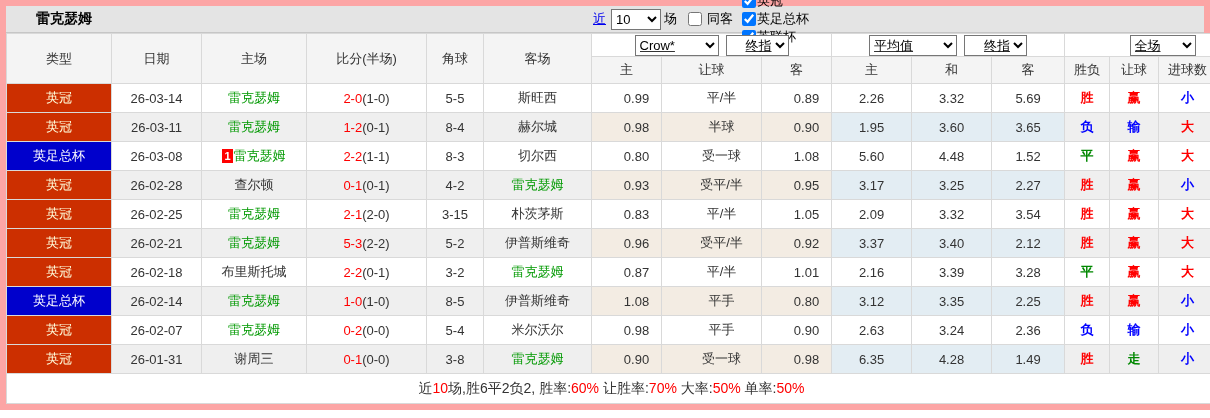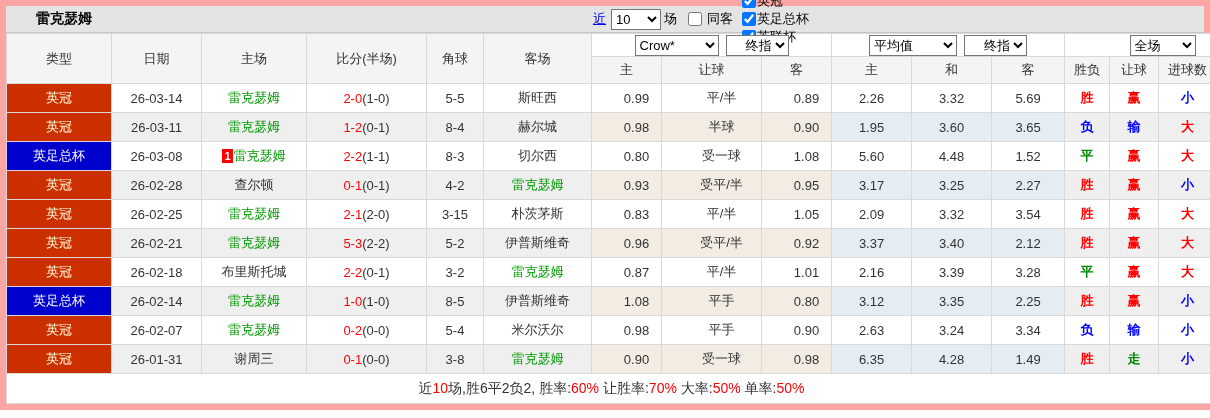--- a/index.html
+++ b/index.html
@@ -28,21 +28,21 @@
   .sel-recent { width: 50px; }
   .controls input[type=checkbox] { margin: 0 2px 0 8px; width: 14px; height: 14px; }
   .filter { display: flex; align-items: center; }
   .filter input[type=checkbox] { margin: 0 1px 0 6px; }
 
   
   table { border-collapse: collapse; table-layout: fixed; width: 1210px; font-size: 13px; color: #333; }
   th, td { border: 1px solid #d9d9d9; text-align: center; padding: 0; white-space: nowrap; overflow: hidden; }
   thead th { background: #f4f4f4; font-weight: normal; color: #333; text-align: center; }
   tr.sel-row td { height: 23px; background: #ffffff; }
-  tr.sel-row .selzone { vertical-align: middle; }
+  tr.sel-row .selzone { vertical-align: middle; text-decoration: underline; }
   .selzone .zone { display: flex; justify-content: center; align-items: center; gap: 7px; }
   .sel-bk { width: 84px; } .sel-stage { width: 63px; text-align: right; } .sel-avg { width: 88px; } .sel-scope { width: 66px; margin-left: 44px; }
   tr.sub-row td { height: 27px; background: #f4f4f4; }
 
   tbody tr { height: 29px; }
   tbody tr.odd td { background: #ffffff; }
   tbody tr.even td { background: #efefef; }
   tbody td.ah { background: #fbf4ea; padding-left: 20px; }
   tbody tr.even td.ah { background: #f3ece3; }
   tbody td.eu { background: #eaf4fa; }
@@ -299,21 +299,21 @@
             <td>26-02-07</td>
             <td><span class="team-self">雷克瑟姆</span></td>
             <td><span class="score-main">0-2</span><span class="score-half">(0-0)</span></td>
             <td>5-4</td>
             <td><span class="team-other">米尔沃尔</span></td>
             <td class="ah">0.98</td>
             <td class="ah">平手</td>
             <td class="ah">0.90</td>
             <td class="eu">2.63</td>
             <td class="eu">3.24</td>
-            <td class="eu">3.34</td>
+            <td class="eu">2.36</td>
             <td class="res-blue">负</td>
             <td class="res-blue">输</td>
             <td class="res-blue">小</td>
           </tr>
           <tr class="even">
             <td class="type type-red">英冠</td>
             <td>26-01-31</td>
             <td><span class="team-other">谢周三</span></td>
             <td><span class="score-main">0-1</span><span class="score-half">(0-0)</span></td>
             <td>3-8</td>

